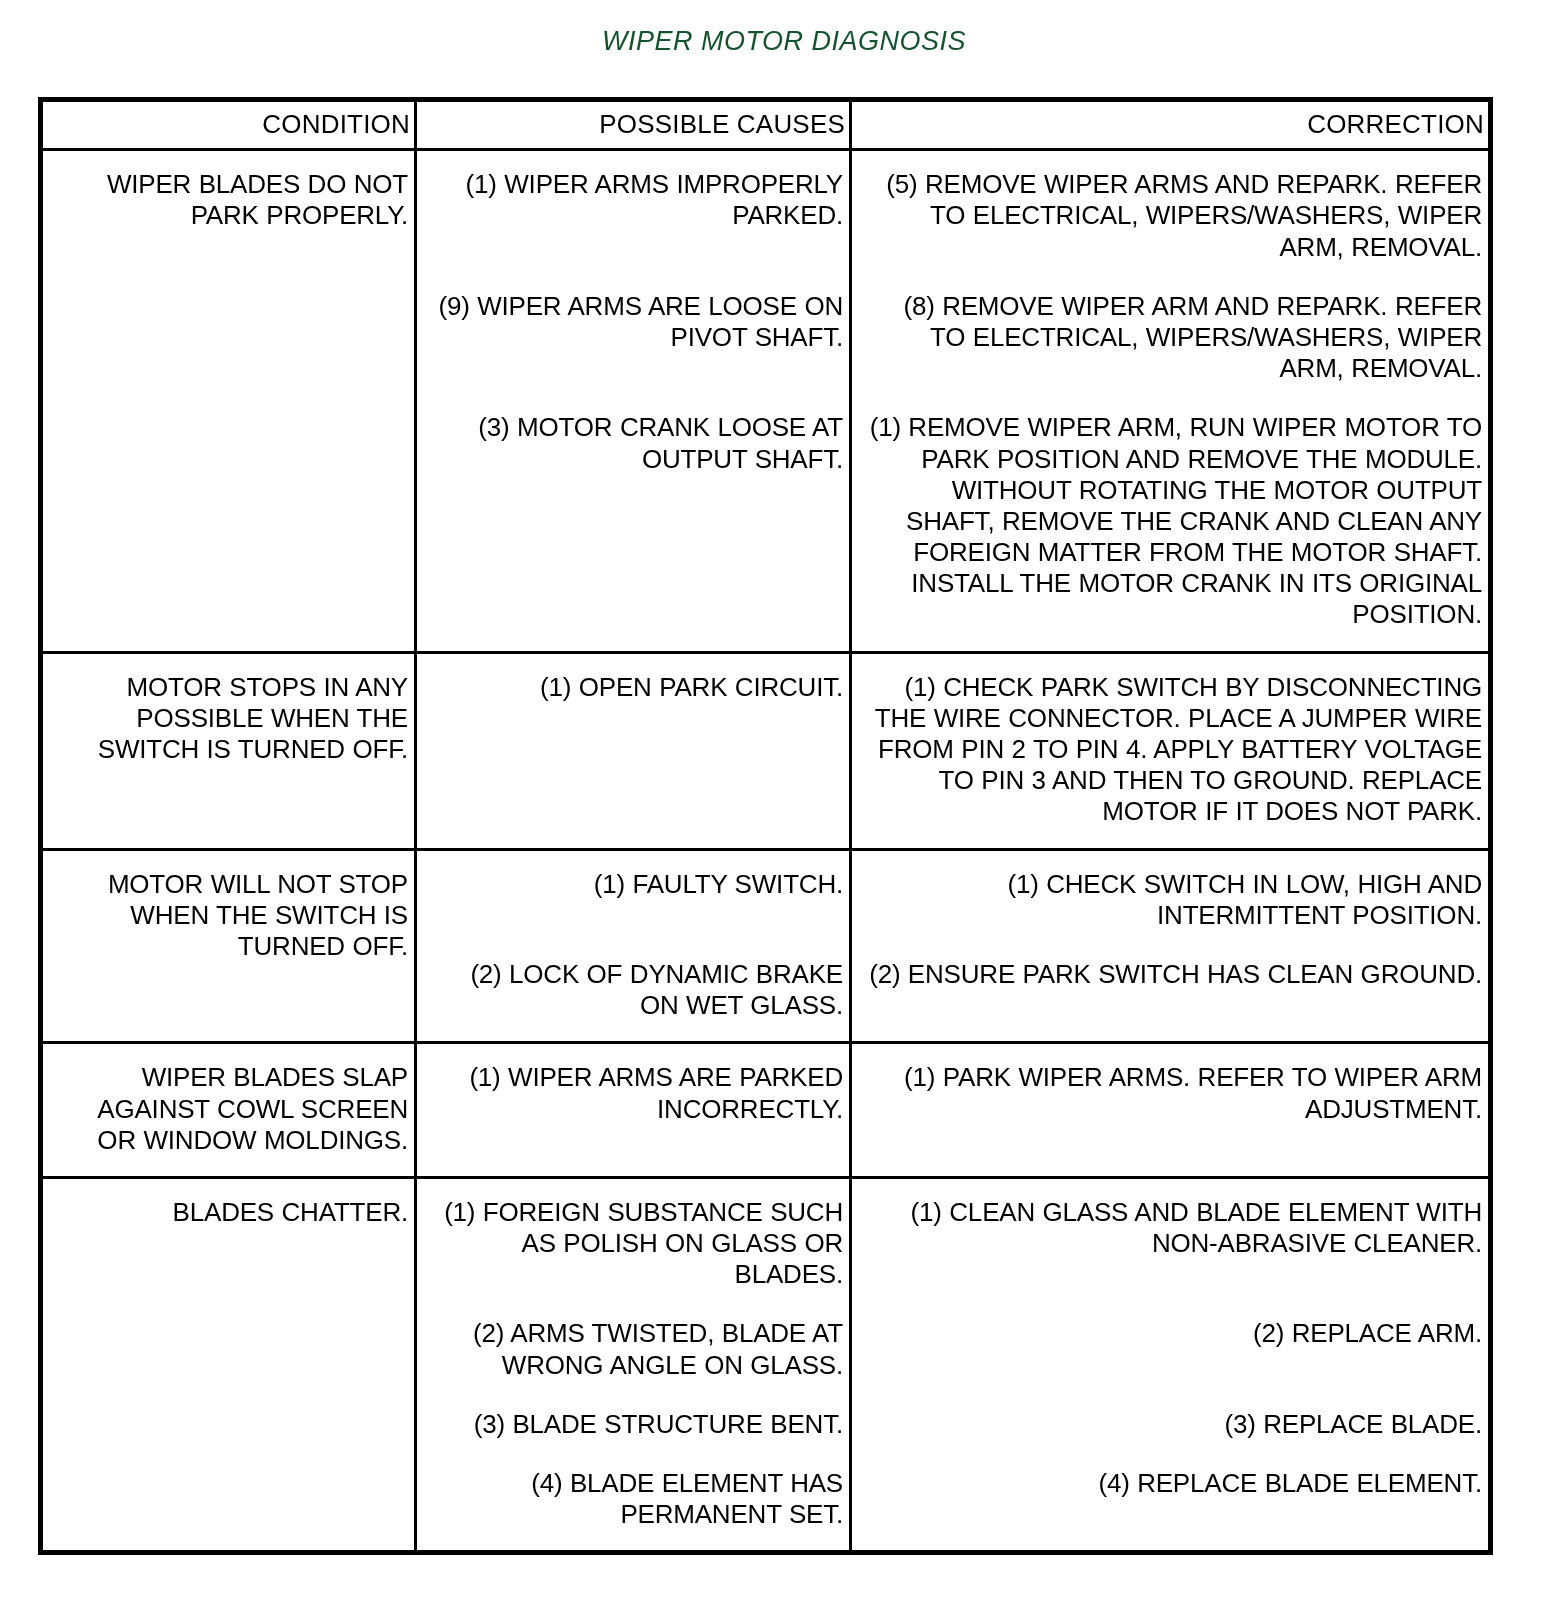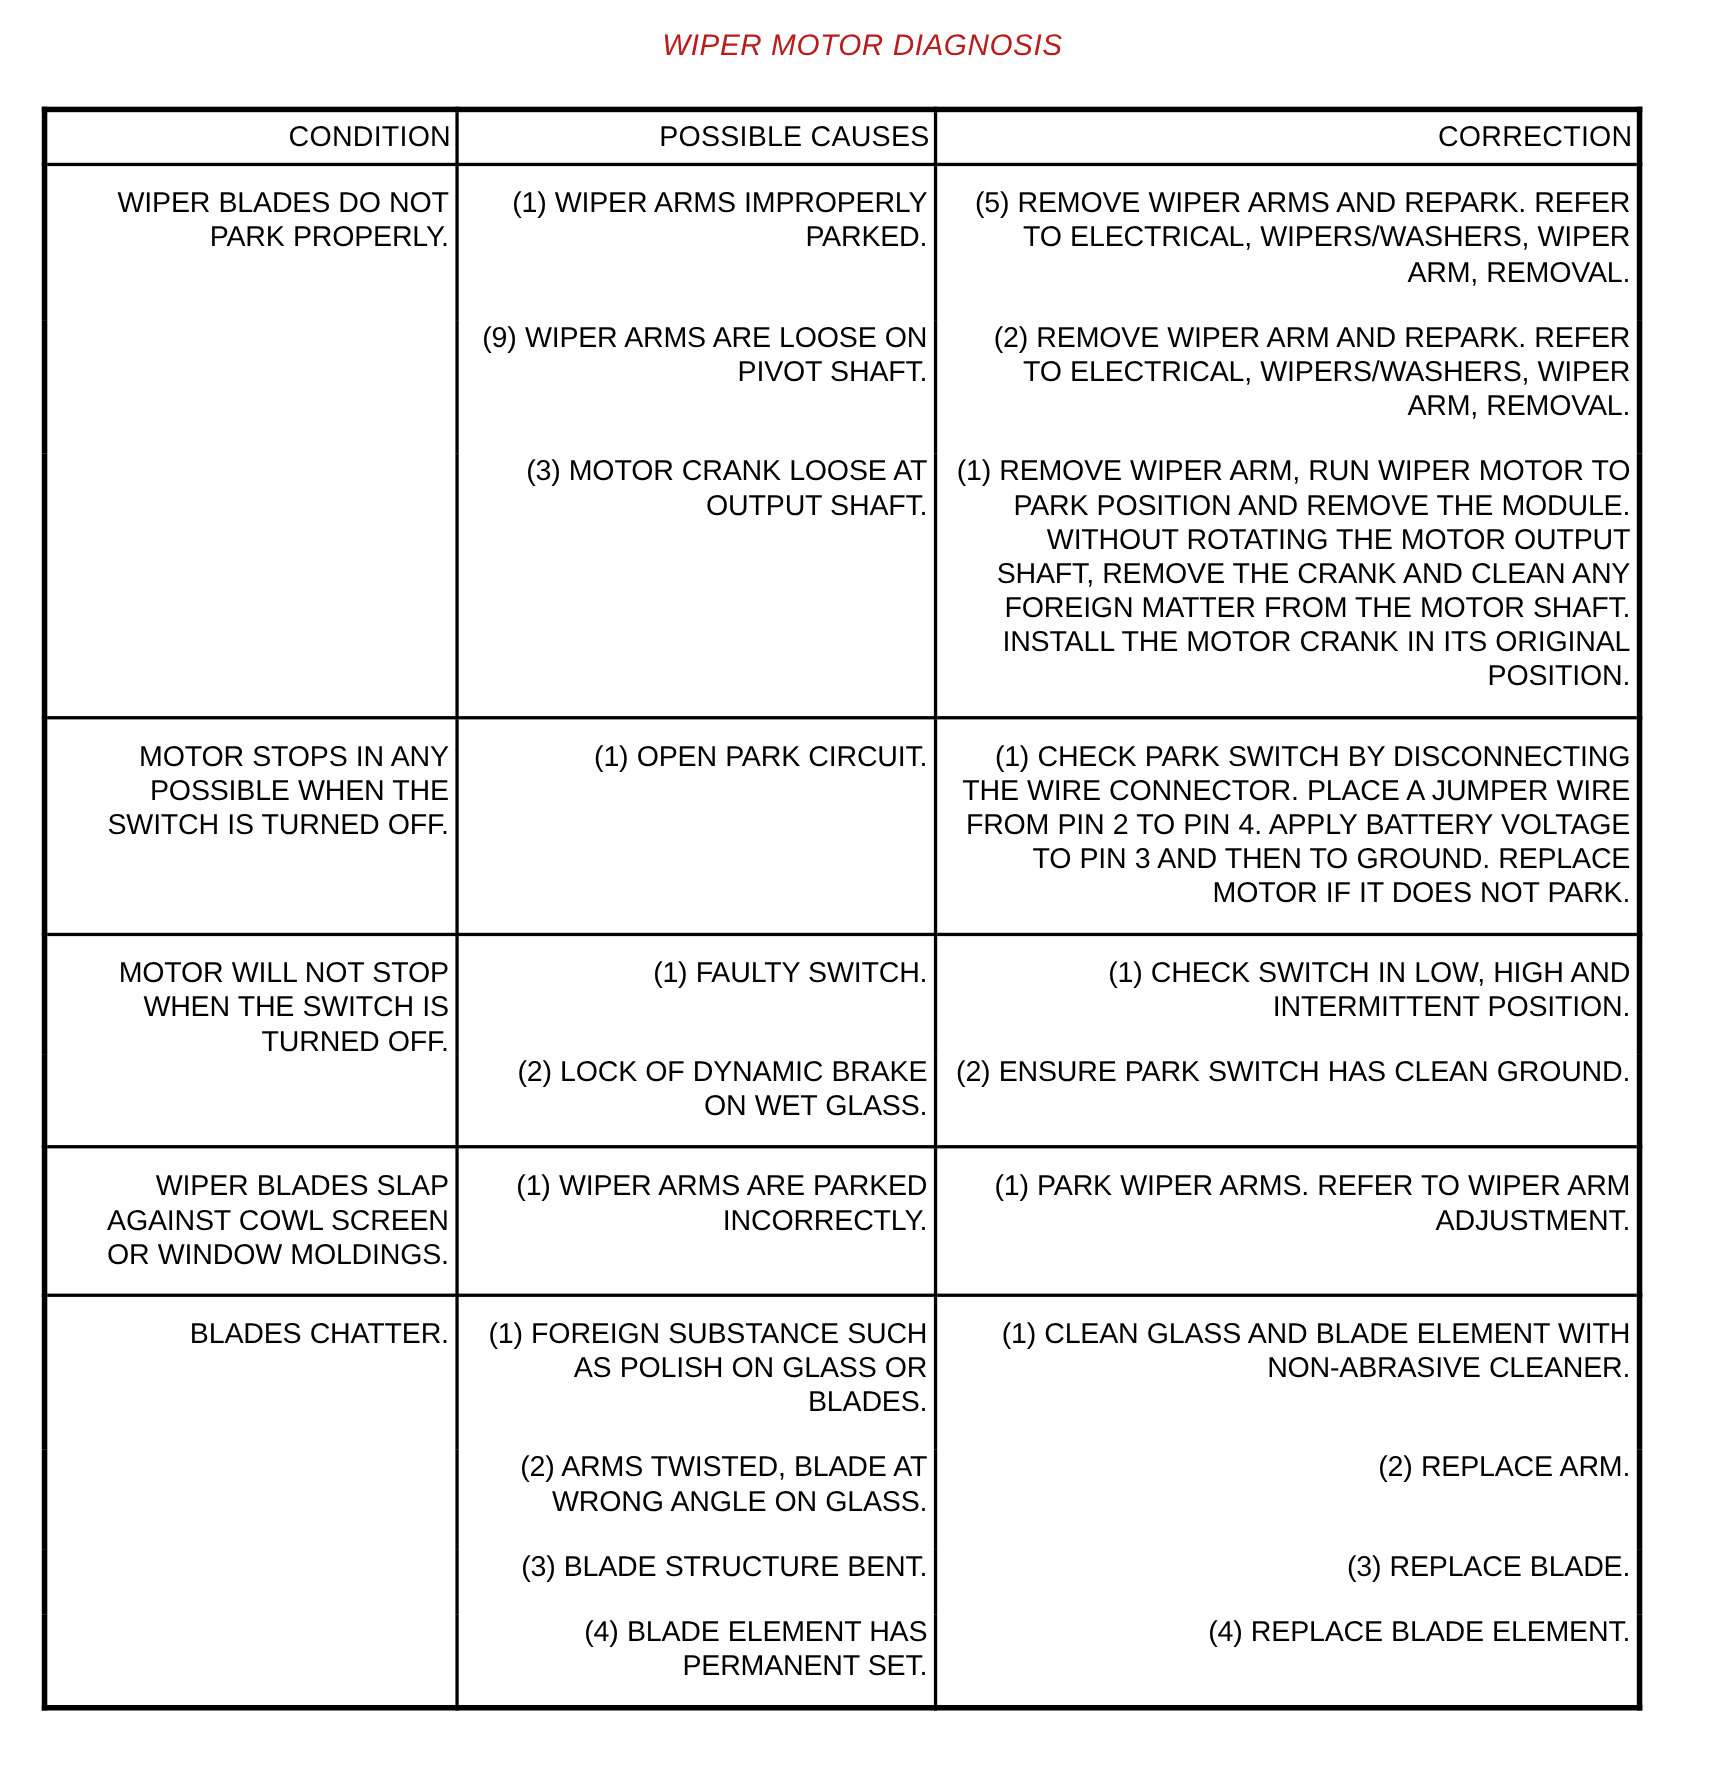--- a/index.html
+++ b/index.html
@@ -17,21 +17,21 @@
     overflow: hidden;
   }
   .doc-title {
     margin: 26px 78px 0 78px;
     padding: 0;
     text-align: center;
     font-size: 27px;
     font-style: italic;
     font-weight: normal;
     letter-spacing: 0.5px;
-    color: #b91c1c;
+    color: #14532d;
   }
   table.diagnosis-table {
     border-collapse: collapse;
     table-layout: fixed;
     width: 1450px;
     margin: 40px 0 0 38px;
     border: 5px solid #000000;
     font-size: 26px;
     line-height: 1.2;
   }
@@ -80,21 +80,21 @@
       </tr>
     </thead>
     <tbody id="table-body">
         <tr class="group-start">
           <td class="cell condition-cell" rowspan="3">WIPER BLADES DO NOT PARK PROPERLY.</td>
           <td class="cell cause-cell">(1) WIPER ARMS IMPROPERLY PARKED.</td>
           <td class="cell correction-cell">(5) REMOVE WIPER ARMS AND REPARK. REFER TO ELECTRICAL, WIPERS/WASHERS, WIPER ARM, REMOVAL.</td>
         </tr>
         <tr>
           <td class="cell cause-cell">(9) WIPER ARMS ARE LOOSE ON PIVOT SHAFT.</td>
-          <td class="cell correction-cell">(2) REMOVE WIPER ARM AND REPARK. REFER TO ELECTRICAL, WIPERS/WASHERS, WIPER ARM, REMOVAL.</td>
+          <td class="cell correction-cell">(8) REMOVE WIPER ARM AND REPARK. REFER TO ELECTRICAL, WIPERS/WASHERS, WIPER ARM, REMOVAL.</td>
         </tr>
         <tr>
           <td class="cell cause-cell end">(3) MOTOR CRANK LOOSE AT OUTPUT SHAFT.</td>
           <td class="cell correction-cell end">(1) REMOVE WIPER ARM, RUN WIPER MOTOR TO PARK POSITION AND REMOVE THE MODULE. WITHOUT ROTATING THE MOTOR OUTPUT SHAFT, REMOVE THE CRANK AND CLEAN ANY FOREIGN MATTER FROM THE MOTOR SHAFT. INSTALL THE MOTOR CRANK IN ITS ORIGINAL POSITION.</td>
         </tr>
         <tr class="group-start">
           <td class="cell condition-cell" rowspan="1">MOTOR STOPS IN ANY POSSIBLE WHEN THE SWITCH IS TURNED OFF.</td>
           <td class="cell cause-cell end">(1) OPEN PARK CIRCUIT.</td>
           <td class="cell correction-cell end">(1) CHECK PARK SWITCH BY DISCONNECTING THE WIRE CONNECTOR. PLACE A JUMPER WIRE FROM PIN 2 TO PIN 4. APPLY BATTERY VOLTAGE TO PIN 3 AND THEN TO GROUND. REPLACE MOTOR IF IT DOES NOT PARK.</td>
         </tr>

